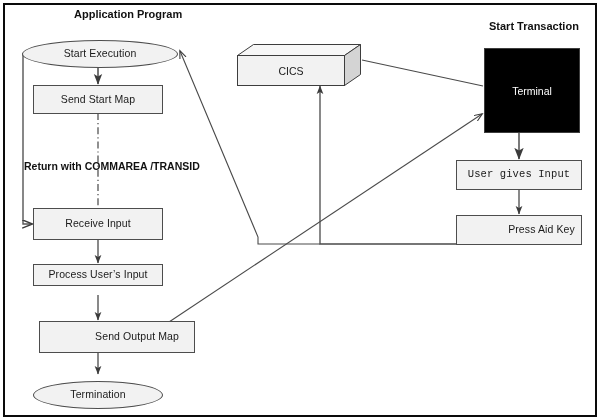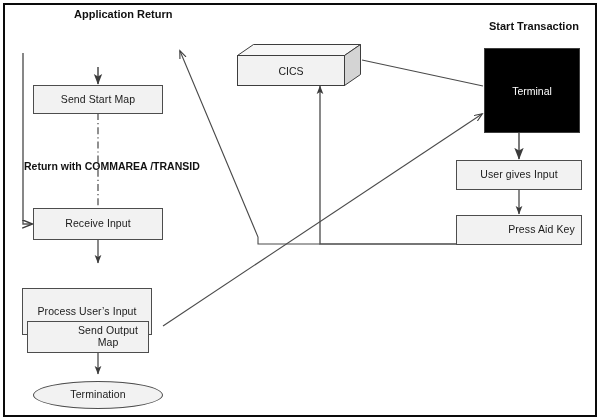--- a/index.html
+++ b/index.html
@@ -157,34 +157,35 @@
     
     <line x1="163" y1="326" x2="482" y2="114" stroke="#4a4a4a" stroke-width="1.1" marker-end="url(#arrowThin)"></line>
 
     
     <line x1="519" y1="133" x2="519" y2="159" stroke="#6b6b6b" stroke-width="1.8" marker-end="url(#arrow)"></line>
 
     
     <line x1="519" y1="190" x2="519" y2="214" stroke="#4a4a4a" stroke-width="1.3" marker-end="url(#arrow)"></line>
   </svg>
 
-  <div class="heading" style="left:74px; top:8px;">Application Return</div>
+  <div class="heading" style="left:74px; top:8px;">Application Program</div>
 
   <div class="heading" style="left:489px; top:20px;">Start Transaction</div>
 
   <div class="edge-label" style="left:24px; top:160px;">Return with COMMAREA /TRANSID</div>
 
+  <div class="node terminator" style="left:22px; top:40px; width:156px; height:28px;">Start Execution</div>
 
   <div class="node" style="left:33px; top:85px; width:130px; height:29px;">Send Start Map</div>
 
   <div class="node" style="left:33px; top:208px; width:130px; height:32px;">Receive Input</div>
 
-  <div class="node" style="left:22px; top:264px; width:130px; height:47px;margin-top:24px;">Process User’s Input</div>
-
-  <div class="node" style="left:27px; top:321px; width:122px; height:32px;padding-left:40px;">Send Output Map</div>
+  <div class="node" style="left:33px; top:264px; width:130px; height:22px;">Process User’s Input</div>
+
+  <div class="node" style="left:39px; top:321px; width:156px; height:32px;padding-left:40px;">Send Output Map</div>
 
   <div class="node terminator" style="left:33px; top:381px; width:130px; height:28px;">Termination</div>
 
   <div id="cics-box">
     <svg width="124" height="42" viewBox="0 0 124 42">
 
       <polygon points="0.5,11.5 16.5,0.5 123.5,0.5 107.5,11.5" fill="#f7f7f7" stroke="#3d3d3d" stroke-width="1"></polygon>
 
       <polygon points="107.5,11.5 123.5,0.5 123.5,30.5 107.5,41.5" fill="#d4d4d4" stroke="#3d3d3d" stroke-width="1"></polygon>
     </svg>
@@ -192,17 +193,17 @@
       <span>CICS</span>
     </div>
   </div>
 
   <div id="terminal-box">
     <div id="terminal-screen">
       <span>Terminal</span>
     </div>
   </div>
 
-  <div class="node" style="left:456px; top:160px; width:126px; height:30px;">User gives Input</div>
+  <div class="node" style="left:456px; top:160px; width:126px; height:30px;font-family:Liberation Mono, monospace;">User gives Input</div>
 
   <div class="node" style="left:456px; top:215px; width:126px; height:30px;padding-left:45px;">Press Aid Key</div>
 
 </div>
 
 </body></html>

